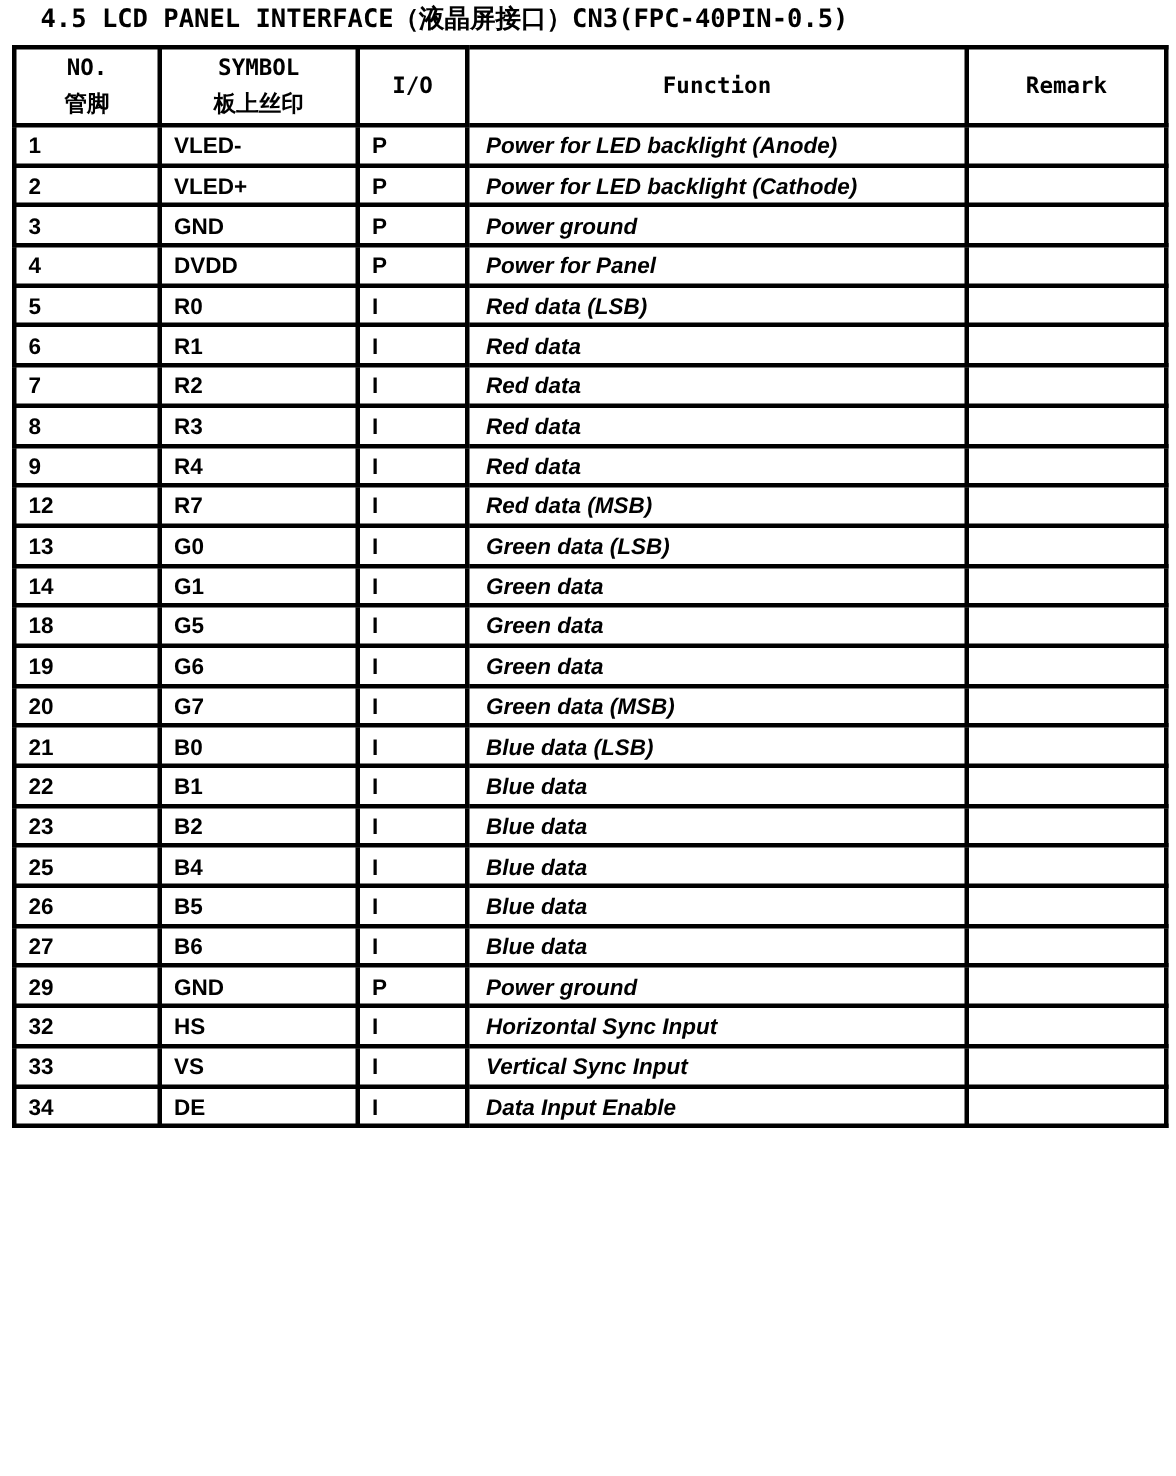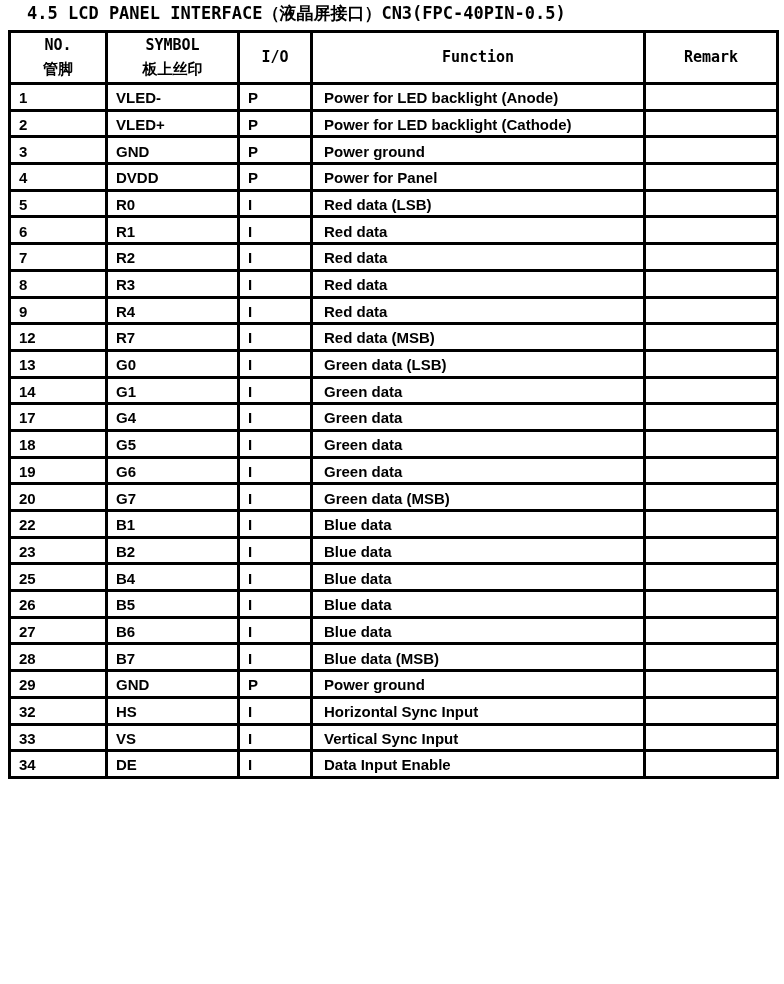--- a/index.html
+++ b/index.html
@@ -57,20 +57,21 @@
     font-family: "Liberation Sans", sans-serif;
     font-weight: bold;
     font-size: 15px;
     text-align: left;
     vertical-align: bottom;
     padding: 0 0 2px 8px;
     line-height: 1.1;
   }
   .pin-table tbody td.col-function {
     padding-left: 11px;
+    font-style: italic;
   }
   col.col-no     { width: 97px;  }
   col.col-symbol { width: 132px; }
   col.col-io     { width: 73px;  }
   col.col-func   { width: 333px; }
   col.col-remark { width: 133px; }
 </style>
 </head>
 <body>
 
@@ -178,27 +179,20 @@
         <td class="col-remark"></td>
       </tr>
       <tr>
         <td class="col-no">14</td>
         <td class="col-symbol">G1</td>
         <td class="col-io">I</td>
         <td class="col-function">Green data</td>
         <td class="col-remark"></td>
       </tr>
       <tr>
-        <td class="col-no">17</td>
-        <td class="col-symbol">G4</td>
-        <td class="col-io">I</td>
-        <td class="col-function">Green data</td>
-        <td class="col-remark"></td>
-      </tr>
-      <tr>
         <td class="col-no">18</td>
         <td class="col-symbol">G5</td>
         <td class="col-io">I</td>
         <td class="col-function">Green data</td>
         <td class="col-remark"></td>
       </tr>
       <tr>
         <td class="col-no">19</td>
         <td class="col-symbol">G6</td>
         <td class="col-io">I</td>
@@ -206,20 +200,27 @@
         <td class="col-remark"></td>
       </tr>
       <tr>
         <td class="col-no">20</td>
         <td class="col-symbol">G7</td>
         <td class="col-io">I</td>
         <td class="col-function">Green data (MSB)</td>
         <td class="col-remark"></td>
       </tr>
       <tr>
+        <td class="col-no">21</td>
+        <td class="col-symbol">B0</td>
+        <td class="col-io">I</td>
+        <td class="col-function">Blue data (LSB)</td>
+        <td class="col-remark"></td>
+      </tr>
+      <tr>
         <td class="col-no">22</td>
         <td class="col-symbol">B1</td>
         <td class="col-io">I</td>
         <td class="col-function">Blue data</td>
         <td class="col-remark"></td>
       </tr>
       <tr>
         <td class="col-no">23</td>
         <td class="col-symbol">B2</td>
         <td class="col-io">I</td>
@@ -238,27 +239,20 @@
         <td class="col-symbol">B5</td>
         <td class="col-io">I</td>
         <td class="col-function">Blue data</td>
         <td class="col-remark"></td>
       </tr>
       <tr>
         <td class="col-no">27</td>
         <td class="col-symbol">B6</td>
         <td class="col-io">I</td>
         <td class="col-function">Blue data</td>
-        <td class="col-remark"></td>
-      </tr>
-      <tr>
-        <td class="col-no">28</td>
-        <td class="col-symbol">B7</td>
-        <td class="col-io">I</td>
-        <td class="col-function">Blue data (MSB)</td>
         <td class="col-remark"></td>
       </tr>
       <tr>
         <td class="col-no">29</td>
         <td class="col-symbol">GND</td>
         <td class="col-io">P</td>
         <td class="col-function">Power ground</td>
         <td class="col-remark"></td>
       </tr>
       <tr>

